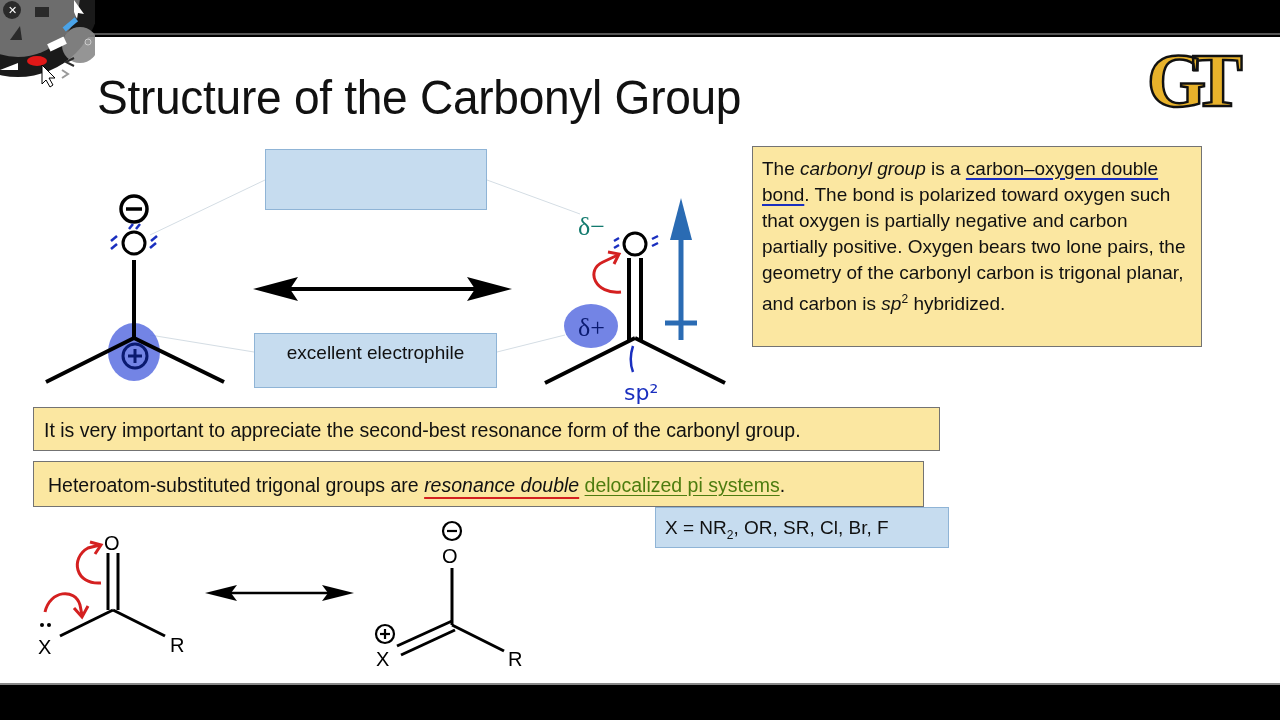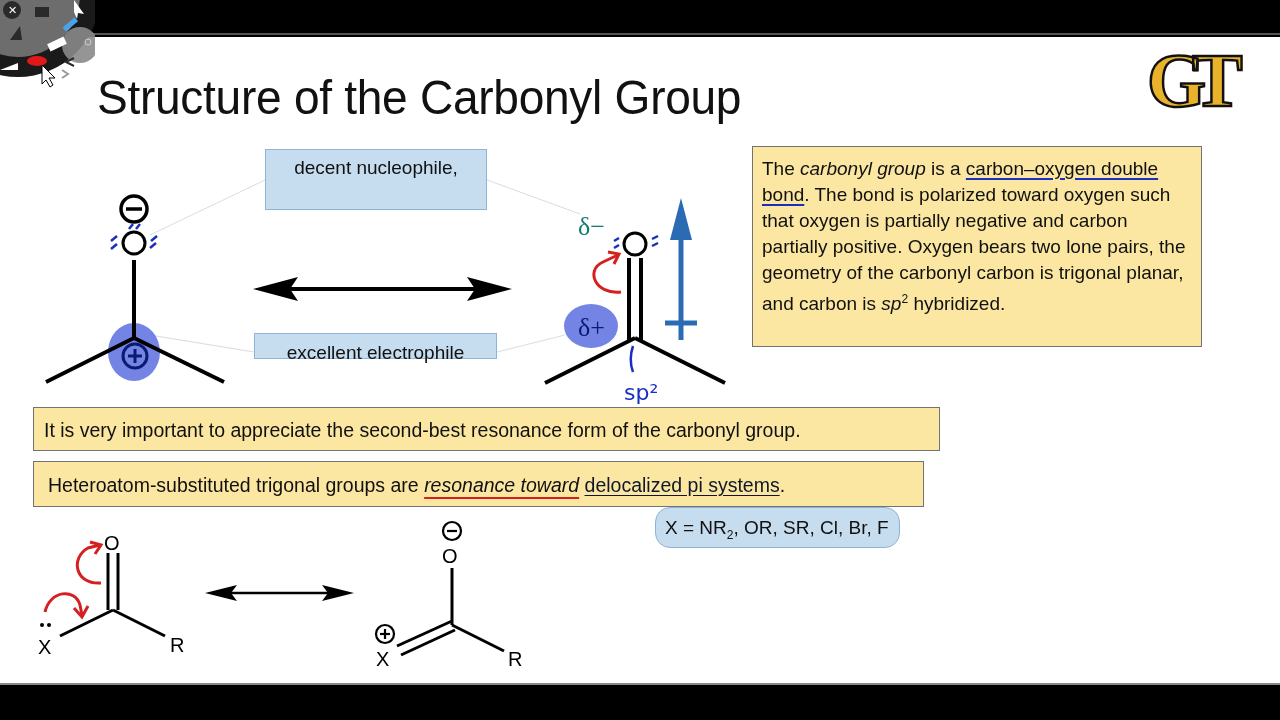--- a/index.html
+++ b/index.html
@@ -16,28 +16,28 @@
 
     .note-yellow { position: absolute; background: #fbe7a1; border: 1px solid #737373; }
     .note-blue { position: absolute; background: #c6dcef; border: 1px solid #8fb4d6; text-align: center; }
 
     .desc-box { left: 752px; top: 146px; width: 450px; height: 201px; padding: 9px 9px; font-size: 19px; line-height: 26px; color: #111; }
     .desc-box .it { font-style: italic; }
     .desc-box .ul { text-decoration: underline; text-decoration-color: #1a2fbf; text-decoration-thickness: 2px; text-underline-offset: 3px; }
     .desc-box sup { font-size: 12px; }
 
     .label-nucleo { left: 265px; top: 149px; width: 222px; height: 61px; font-size: 19px; line-height: 24px; padding-top: 6px; }
-    .label-electro { left: 254px; top: 333px; width: 243px; height: 26px; font-size: 19px; line-height: 37px; }
-    .label-x { left: 655px; top: 507px; width: 245px; height: 41px; font-size: 19px; line-height: 39px; text-align: left; padding-left: 9px; border-radius: 15px; }
+    .label-electro { left: 254px; top: 333px; width: 243px; height: 55px; font-size: 19px; line-height: 37px; }
+    .label-x { left: 655px; top: 507px; width: 294px; height: 41px; font-size: 19px; line-height: 39px; text-align: left; padding-left: 9px; }
     .label-x sub { font-size: 12px; }
 
     .note1 { left: 33px; top: 407px; width: 907px; height: 44px; font-size: 19.5px; line-height: 44px; padding-left: 10px; white-space: nowrap; }
     .note2 { left: 33px; top: 461px; width: 891px; height: 46px; font-size: 19.5px; line-height: 46px; padding-left: 14px; white-space: nowrap; }
     .note2 .ra { font-style: italic; text-decoration: underline; text-decoration-color: #d42020; text-decoration-thickness: 2px; text-underline-offset: 5px; }
-    .note2 .link { color: #0f172a; text-decoration: underline; text-underline-offset: 3px; cursor: pointer; }
+    .note2 .link { color: #4d7c0f; text-decoration: underline; text-underline-offset: 3px; cursor: pointer; }
 
     .diagram { position: absolute; left: 0; top: 0; width: 1280px; height: 720px; pointer-events: none; }
     .chem-label { font-family: "Liberation Sans", sans-serif; }
 
     .toolbar-widget { position: absolute; left: -40px; top: -40px; width: 135px; height: 128px; }
   </style>
 </head>
 <body>
 
 <div class="topbar"></div>
@@ -48,27 +48,26 @@
 
 <svg class="gt-logo" viewBox="0 0 128 76">
   <text x="2" y="64" font-family="Liberation Serif, serif" font-weight="700" font-size="76" fill="#e8b22b" stroke="#111" stroke-width="2.5" letter-spacing="-14">GT</text>
 </svg>
 
 <div class="note-yellow desc-box">
   <span>The </span><span class="it">carbonyl group</span><span> is a </span><span class="ul">carbon–oxygen double bond</span><span>. The bond is polarized toward oxygen such that oxygen is partially negative and carbon partially positive. Oxygen bears two lone pairs, the geometry of the carbonyl carbon is trigonal planar, and carbon is </span><span class="it">sp</span><sup>2</sup><span> hybridized.</span>
 </div>
 
 <div class="note-blue label-nucleo">
-  <div>decent nucleophile,</div>
 </div>
 <div class="note-blue label-electro">excellent electrophile</div>
 
 <div class="note-yellow note1">It is very important to appreciate the second-best resonance form of the carbonyl group.</div>
 <div class="note-yellow note2">
-  <span>Heteroatom-substituted trigonal groups are </span><span class="ra">resonance toward</span><span> </span><span class="link">delocalized pi systems</span><span>.</span>
+  <span>Heteroatom-substituted trigonal groups are </span><span class="ra">resonance double</span><span> </span><span class="link">delocalized pi systems</span><span>.</span>
 </div>
 <div class="note-blue label-x">
   <span>X = NR</span><sub>2</sub><span>, OR, SR, Cl, Br, F</span>
 </div>
 
 <svg class="diagram" viewBox="0 0 1280 720">
 
   <g stroke="#d4dde4" stroke-width="1" fill="none">
     <line x1="150" y1="235" x2="265" y2="180"></line>
     <line x1="487" y1="180" x2="580" y2="214"></line>

